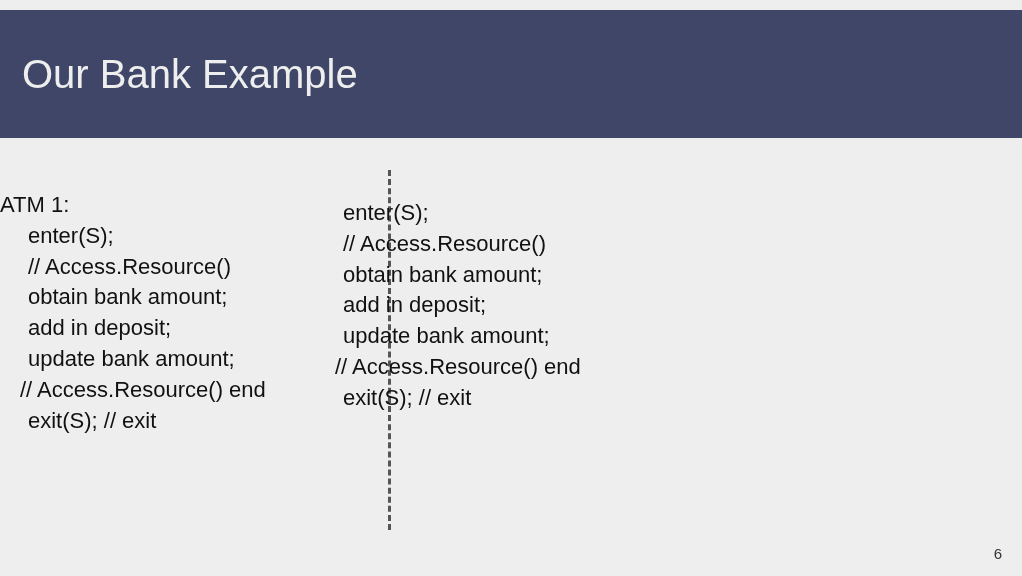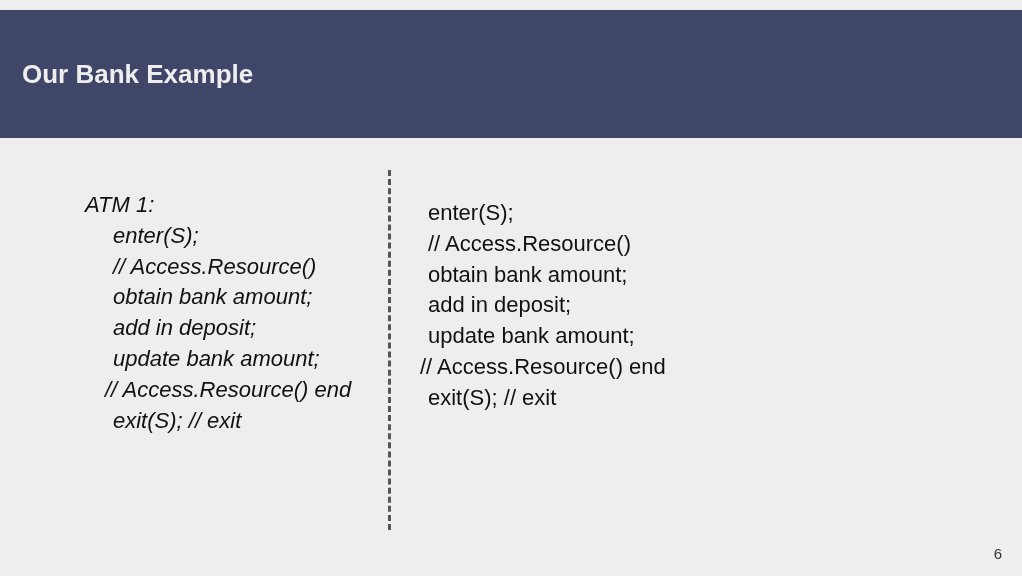--- a/index.html
+++ b/index.html
@@ -22,22 +22,22 @@
     top: 10px;
     left: 0;
     right: 0;
     height: 128px;
     background: #3f4668;
     display: flex;
     align-items: center;
   }
   .title-text {
     color: #eeeeee;
-    font-size: 26px;
-    font-weight: 700;
+    font-size: 40px;
+    font-weight: 400;
     margin-left: 22px;
   }
   .content {
     position: absolute;
     top: 170px;
     left: 0;
     right: 0;
     bottom: 0;
   }
   .columns {
@@ -45,24 +45,22 @@
     align-items: flex-start;
     margin-top: 20px;
   }
   .col {
     box-sizing: border-box;
     font-size: 22px;
     line-height: 1.4;
     color: #111;
   }
   .col.left {
-    margin-left: 85px;
     width: 300px;
     margin-top: 0px;
-    font-style: italic;
   }
   .col.right {
     margin-left: 15px;
     width: 340px;
     margin-top: 8px;
   }
   .indent {
     padding-left: 28px;
   }
   .indent2 {

